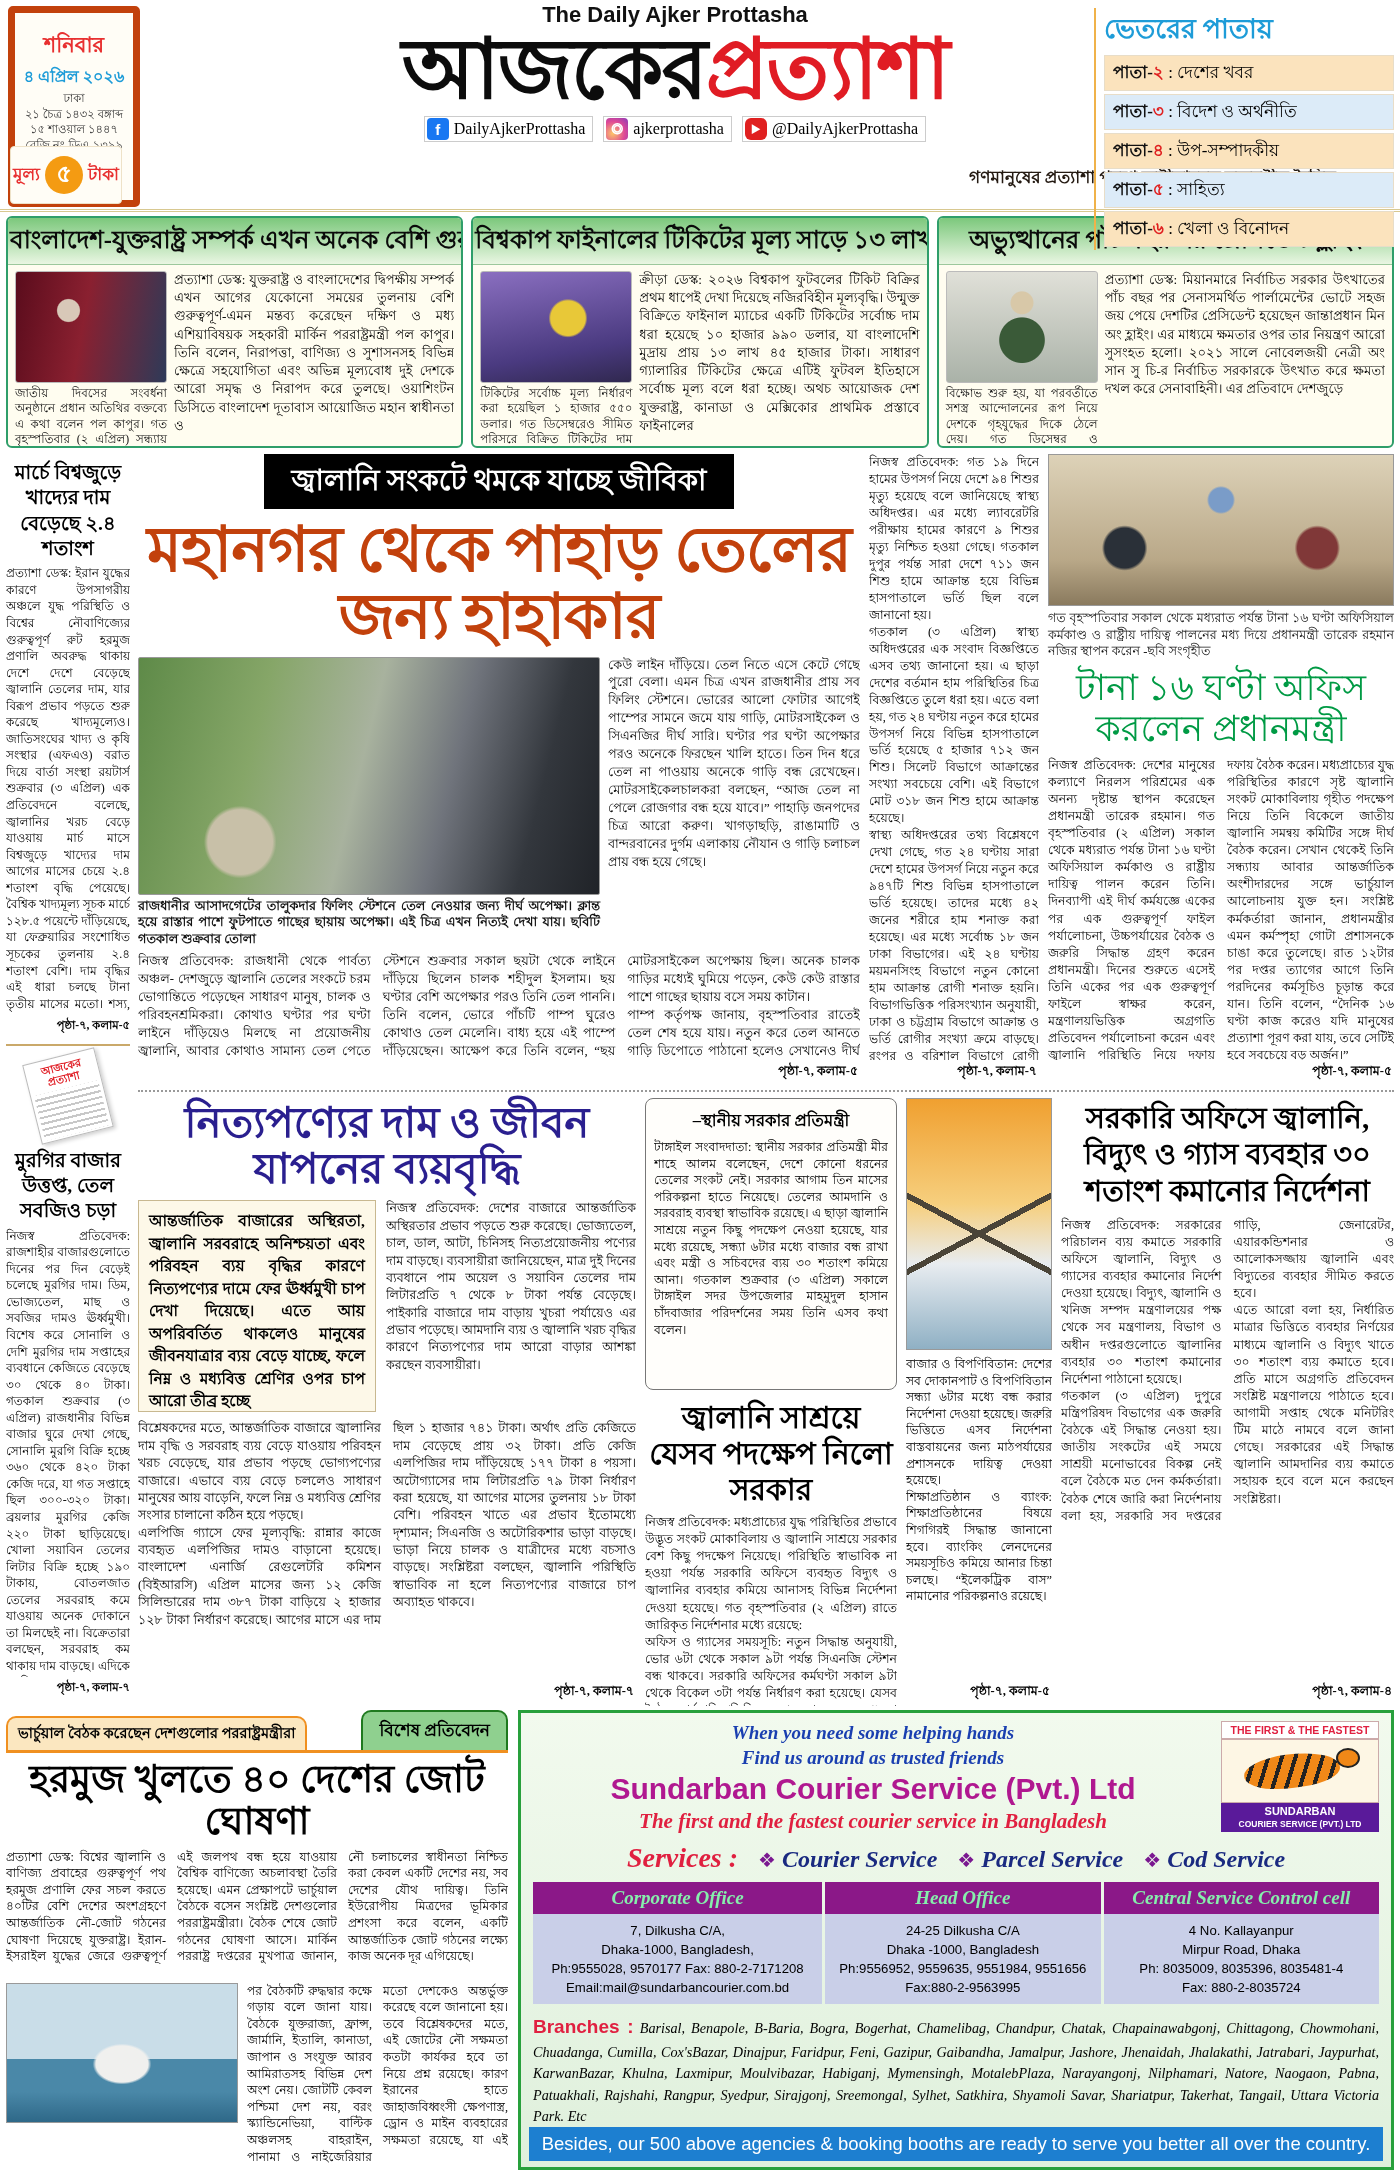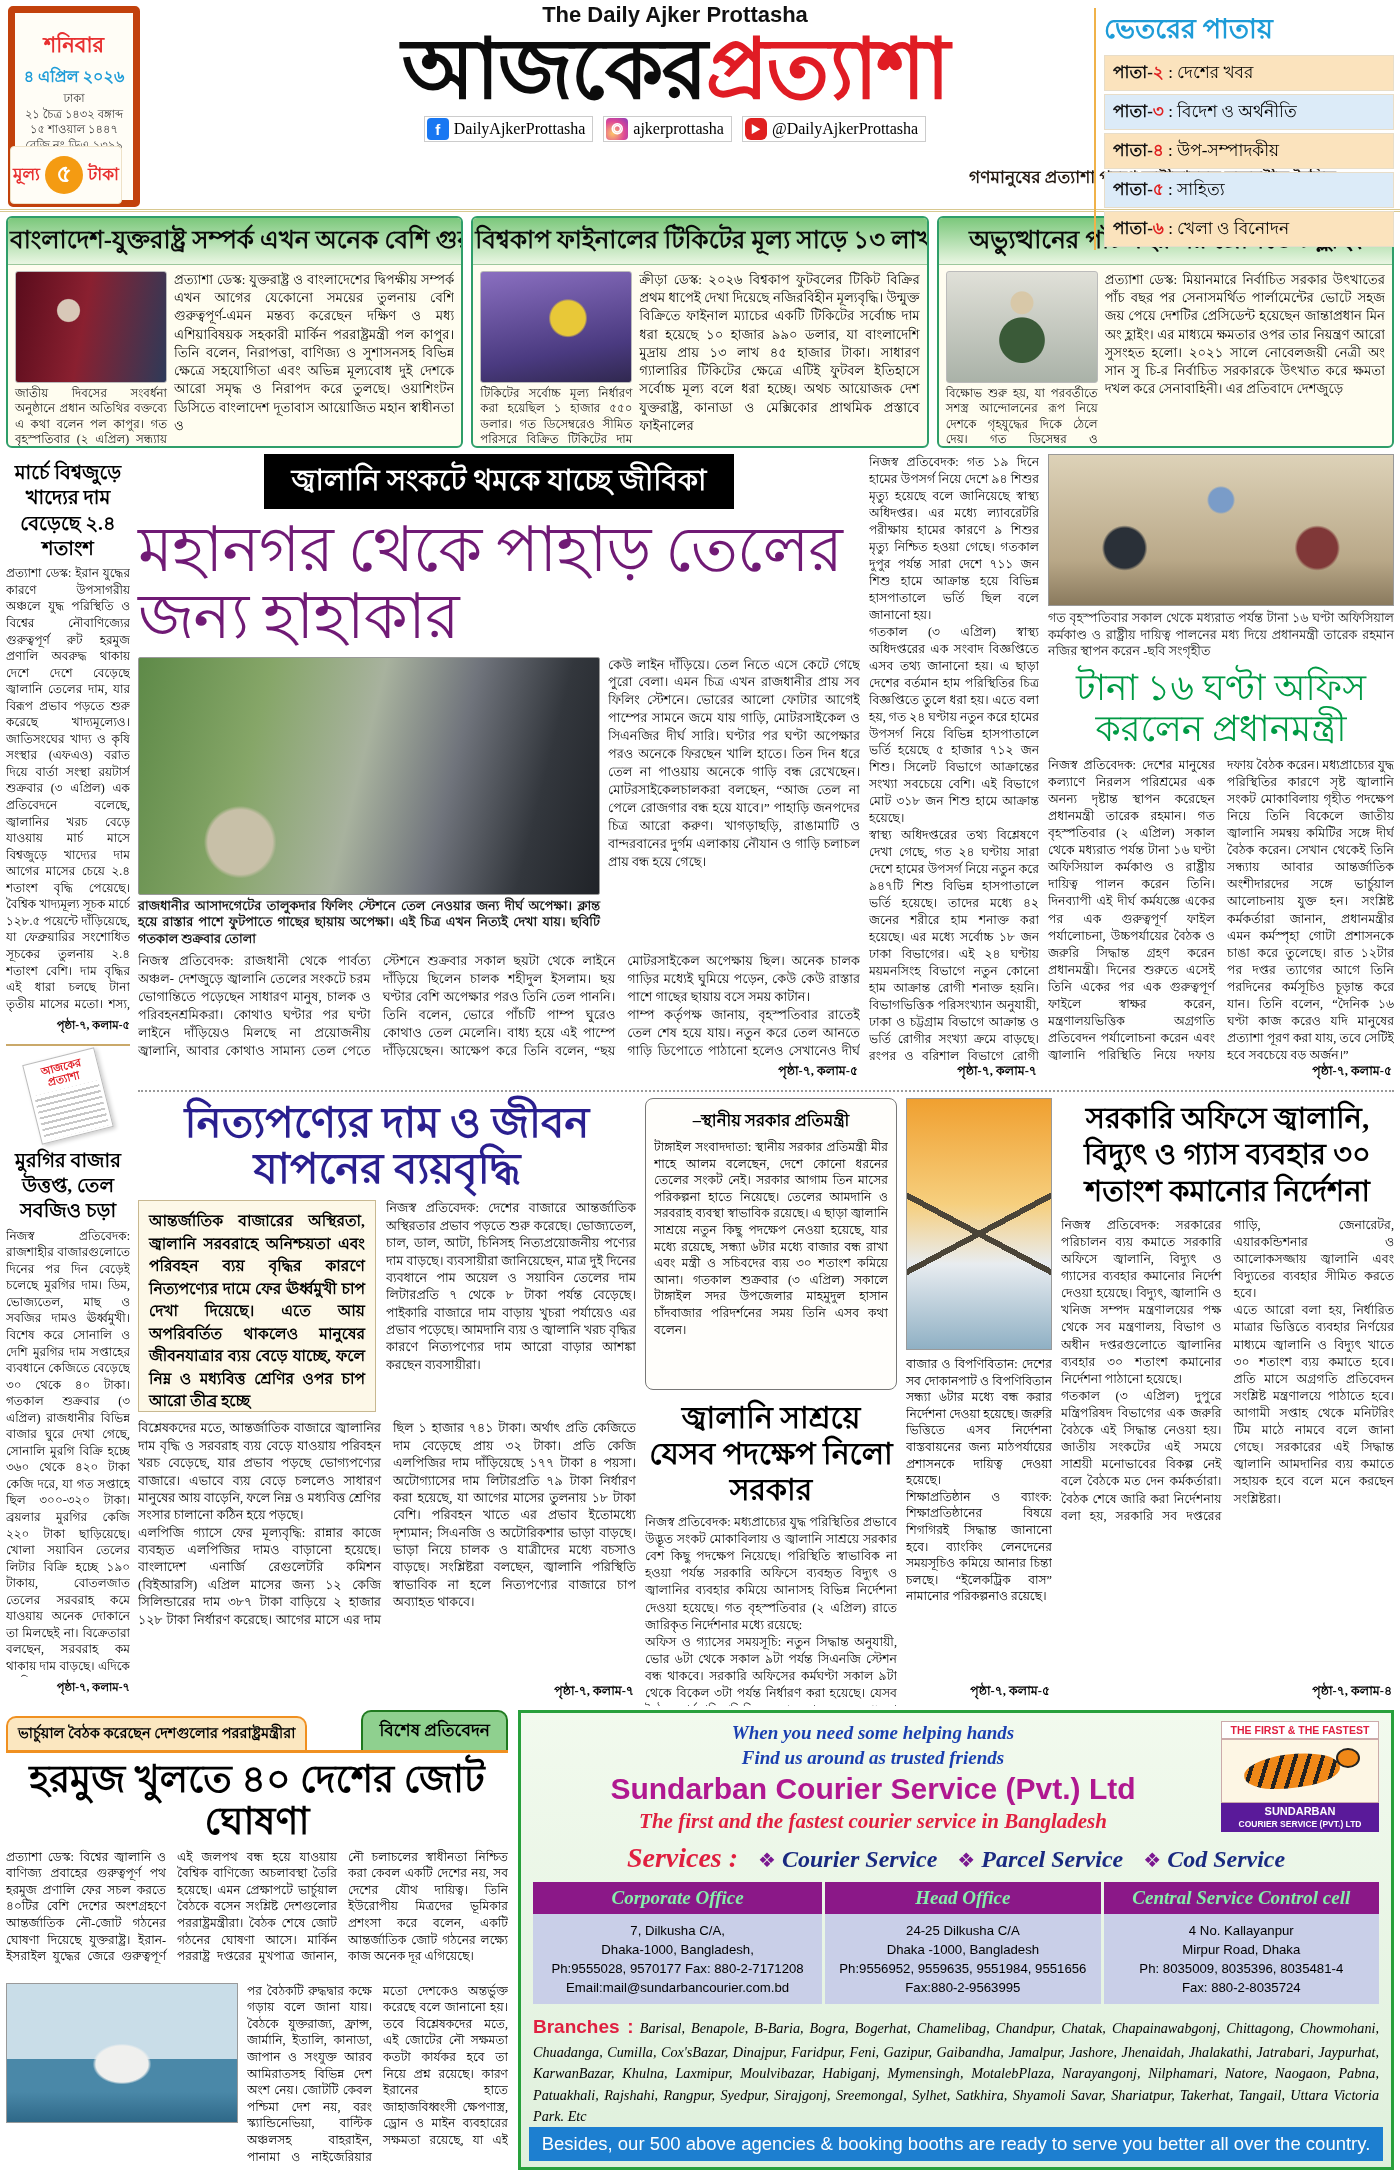--- a/index.html
+++ b/index.html
@@ -75,21 +75,21 @@
   .mini-lines { margin-top:4px; height:46px;
                 background:repeating-linear-gradient(#fff 0 4px, #c8c8c8 4px 6px); }
   .rail-div { border-top:2px solid #caa96a; margin:4px 0; }
 
   .band-right { flex:1; display:flex; flex-direction:column; }
 
   .mid-zone { display:flex; gap:9px; height:632px; }
   .center-block { width:722px; flex:none; display:flex; flex-direction:column; }
   .kicker { background:#000; color:#fff; font-weight:bold; font-size:29px; text-align:center;
             width:470px; margin:0 auto; padding:3px 8px; }
-  .main-head { color:#701a75; font-weight:normal; font-size:63px; line-height:1.06; text-align:left;
+  .main-head { color:#c2410c; font-weight:bold; font-size:63px; line-height:1.06; text-align:center;
                margin:8px 0 6px; letter-spacing:-1px; }
   .photo-row { display:flex; gap:8px; }
   .main-photo-wrap { width:462px; flex:none; }
   .main-photo { height:238px; border:1px solid #999; border-radius:2px;
      background:radial-gradient(circle at 22% 78%, #c8c0a8 0 8%, transparent 9%),
                 linear-gradient(104deg,#5e8a48 0%,#86a668 26%,#a8b29e 48%,#70747c 66%,#33373d 84%,#202328 100%); }
   .main-caption { font-size:12.8px; font-weight:bold; line-height:1.3; text-align:justify; margin-top:3px; color:#141414; }
   .side-text { flex:1; font-size:12.8px; line-height:1.4; text-align:justify; overflow:hidden; }
   .main-body { column-count:3; column-gap:12px; font-size:12.8px; line-height:1.4; text-align:justify;
                margin-top:6px; flex:1; overflow:hidden; white-space:pre-line; }

